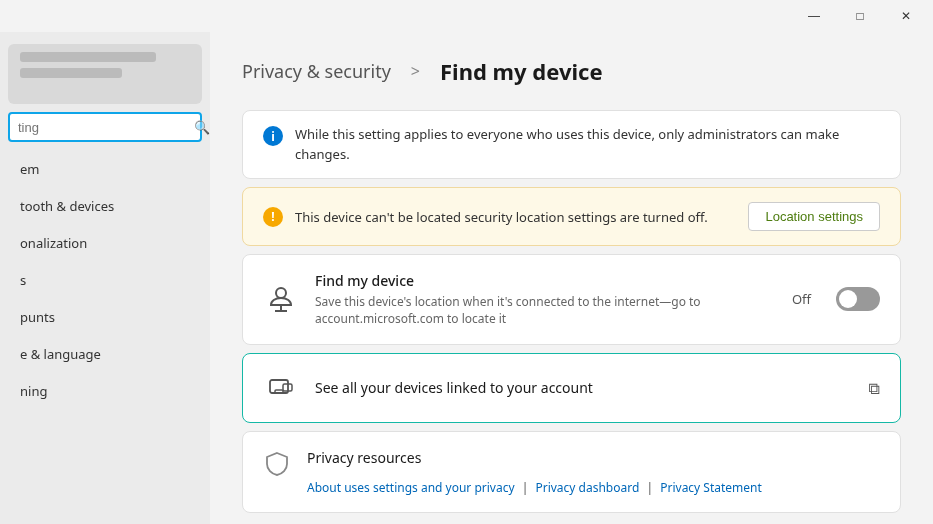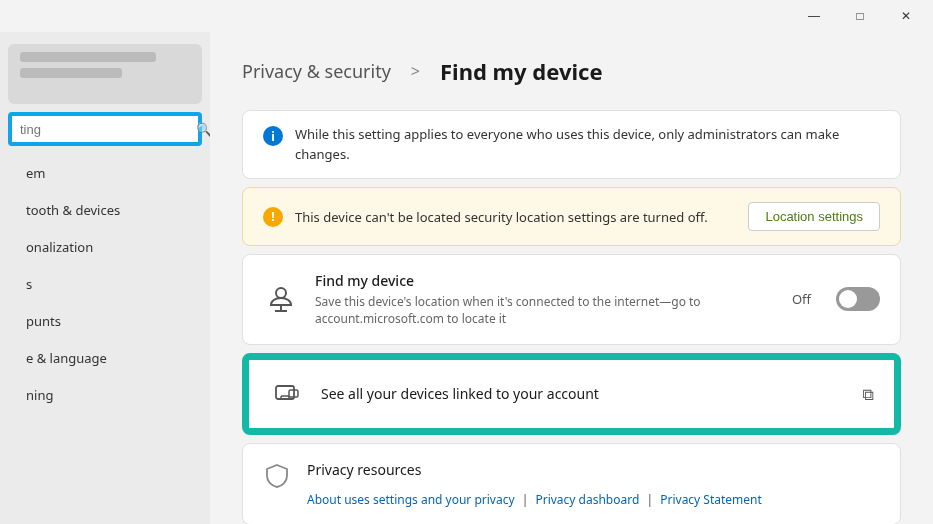--- a/index.html
+++ b/index.html
@@ -70,33 +70,33 @@
       width: 80%;
     }
     .sidebar-top-line.short { width: 60%; }
     .search-box {
       display: flex;
       align-items: center;
       margin: 0 8px 8px;
       background: white;
       border-radius: 4px;
       padding: 4px 8px;
-      border: 4px solid #0ea5e9;
+      border: 2px solid #0ea5e9;
     }
     .search-box input {
       border: none;
       outline: none;
       flex: 1;
       font-size: 13px;
       color: #333;
       background: transparent;
     }
     .search-icon-svg { color: #666; font-size: 13px; }
 
-    .sidebar-items { flex: 1; overflow-y: auto; margin-left: 6px; }
+    .sidebar-items { flex: 1; overflow-y: auto; }
     .sidebar-item {
       padding: 9px 16px;
       cursor: pointer;
       font-size: 13px;
       color: #333;
       border-radius: 4px;
       margin: 1px 4px;
     }
 
     
@@ -251,21 +251,21 @@
 
     
     .all-devices-card {
       display: flex;
       align-items: center;
       gap: 16px;
       background: white;
       border-radius: 8px;
       margin-bottom: 8px;
       padding: 16px 20px;
-      border: 7px solid #14b8a6;
+      border: 1px solid #14b8a6;
       cursor: pointer;
     }
     .all-devices-text { flex: 1; font-size: 14px; color: #1a1a1a; }
     .external-link-icon { color: #555; font-size: 16px; }
 
     
     .privacy-card {
       display: flex;
       align-items: flex-start;
       gap: 16px;

